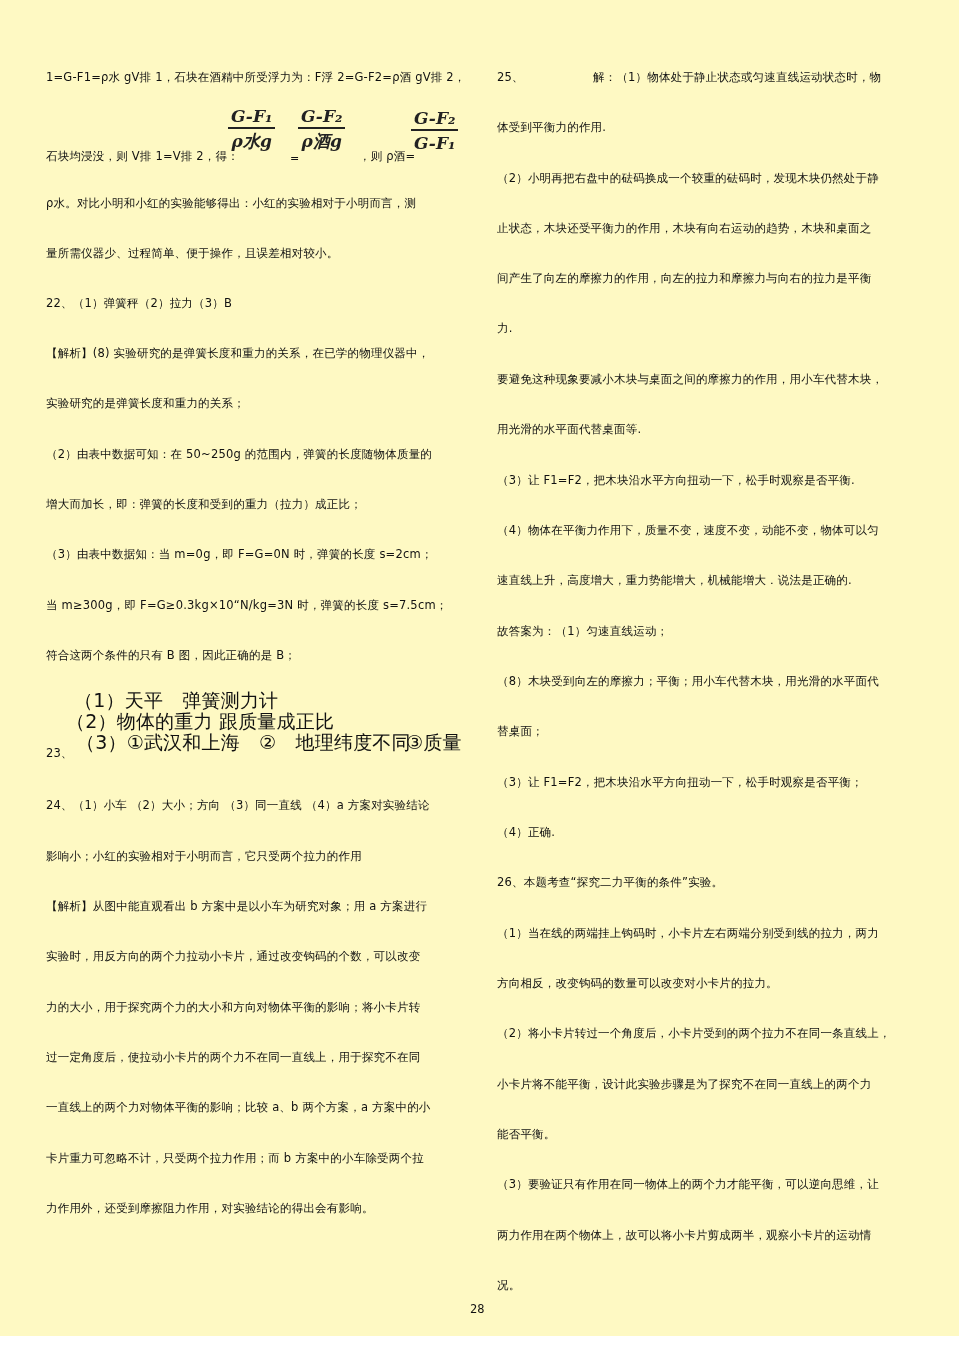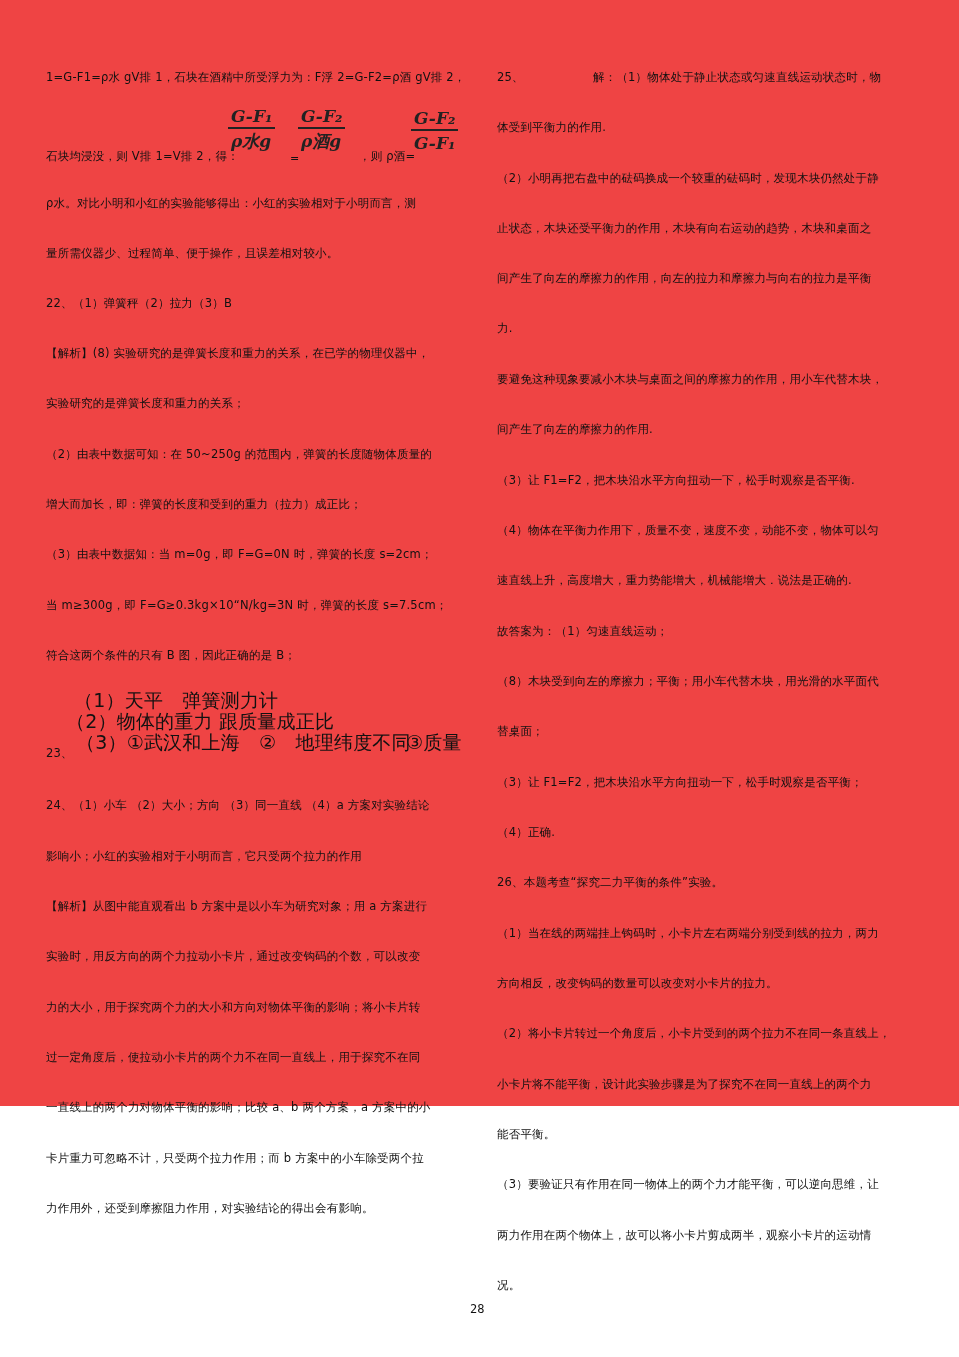--- a/index.html
+++ b/index.html
@@ -1,31 +1,31 @@
 <!DOCTYPE html>
 <html><head>
   <meta charset="utf-8">
   <style>
     html, body { margin: 0; padding: 0; background: #ffffff; }
     body {
       width: 959px; height: 1357px; position: relative; overflow: hidden;
       font-family: "DejaVu Sans", "Liberation Sans", sans-serif;
       color: #111111;
     }
-    .page { position: absolute; left: 0; top: 0; width: 959px; height: 1106px; background: #ef4444; }
+    .page { position: absolute; left: 0; top: 0; width: 959px; height: 1336px; background: #fef9c3; }
     .col { position: absolute; top: 0; width: 430px; }
     .col-left { left: 46px; }
     .col-right { left: 497px; }
     .line {
       position: absolute; left: 0; white-space: nowrap;
       font-size: 11.5px; line-height: 16px; letter-spacing: 0.2px;
     }
     .big { font-size: 19px; line-height: 20px; }
     .frac {
-      position: absolute; display: inline-flex; flex-direction: column; 
+      position: absolute; display: inline-flex; flex-direction: column; align-items: center;
       font-family: "DejaVu Serif", "Liberation Serif", serif; font-weight: bold; font-style: italic;
       font-size: 17px; color: #222;
     }
     .frac .num { padding: 0 3px; line-height: 20px; }
     .frac .bar { width: 100%; height: 2px; background: #222; margin: 1px 0 2px; }
     .frac .den { padding: 0 3px; line-height: 20px; }
     .eq-sign { position: absolute; font-size: 11px; }
     .page-number {
       position: absolute; left: 470px; top: 1302px; font-size: 12px;
       font-family: "DejaVu Sans Mono", "Liberation Mono", monospace;
@@ -93,21 +93,21 @@
 
   <div class="col col-right">
     <div class="line" style="top:69px">25、</div>
     <div class="line" style="left:96px; top:69px">解：（1）物体处于静止状态或匀速直线运动状态时，物</div>
     <div class="line" style="top:119px">体受到平衡力的作用.</div>
     <div class="line" style="top:170px">（2）小明再把右盘中的砝码换成一个较重的砝码时，发现木块仍然处于静</div>
     <div class="line" style="top:220px">止状态，木块还受平衡力的作用，木块有向右运动的趋势，木块和桌面之</div>
     <div class="line" style="top:270px">间产生了向左的摩擦力的作用，向左的拉力和摩擦力与向右的拉力是平衡</div>
     <div class="line" style="top:320px">力.</div>
     <div class="line" style="top:371px">要避免这种现象要减小木块与桌面之间的摩擦力的作用，用小车代替木块，</div>
-    <div class="line" style="top:421px">间产生了向左的摩擦力的作用.</div>
+    <div class="line" style="top:421px">用光滑的水平面代替桌面等.</div>
     <div class="line" style="top:472px">（3）让 F1=F2，把木块沿水平方向扭动一下，松手时观察是否平衡.</div>
     <div class="line" style="top:522px">（4）物体在平衡力作用下，质量不变，速度不变，动能不变，物体可以匀</div>
     <div class="line" style="top:572px">速直线上升，高度增大，重力势能增大，机械能增大．说法是正确的.</div>
     <div class="line" style="top:623px">故答案为：（1）匀速直线运动；</div>
     <div class="line" style="top:673px">（8）木块受到向左的摩擦力；平衡；用小车代替木块，用光滑的水平面代</div>
     <div class="line" style="top:723px">替桌面；</div>
     <div class="line" style="top:774px">（3）让 F1=F2，把木块沿水平方向扭动一下，松手时观察是否平衡；</div>
     <div class="line" style="top:824px">（4）正确.</div>
     <div class="line" style="top:874px">26、本题考查“探究二力平衡的条件”实验。</div>
     <div class="line" style="top:925px">（1）当在线的两端挂上钩码时，小卡片左右两端分别受到线的拉力，两力</div>

